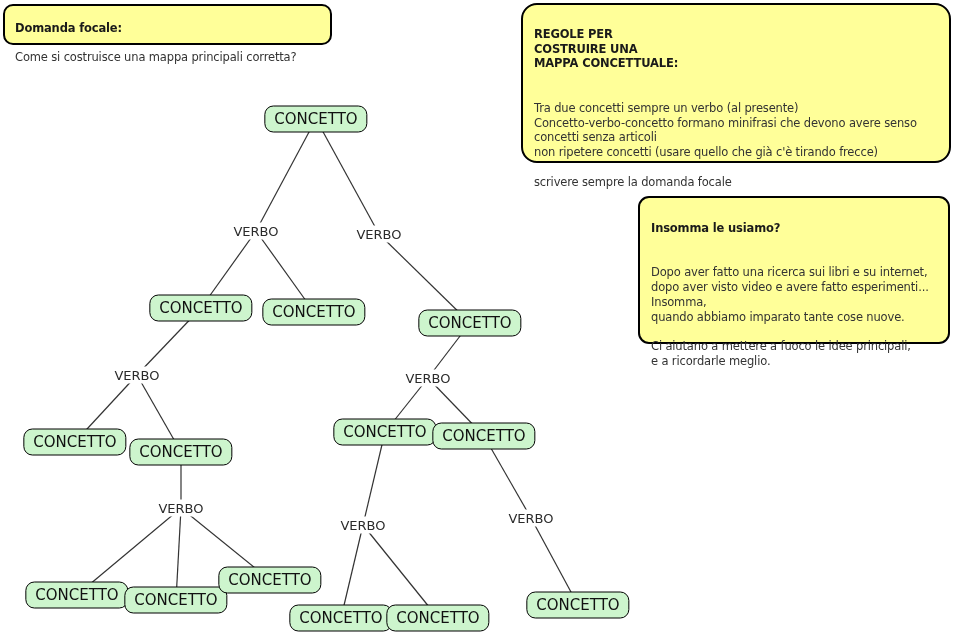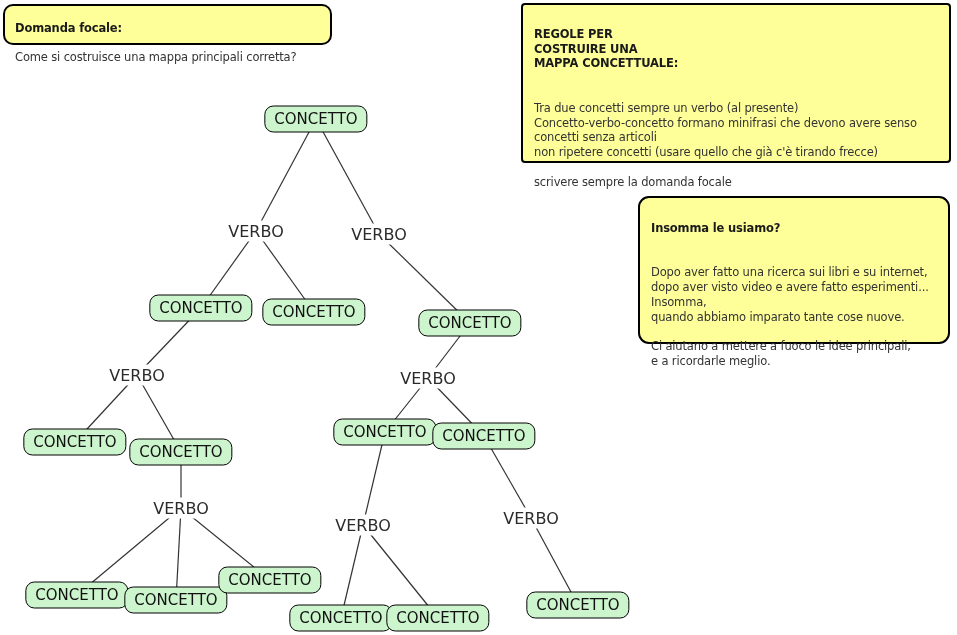--- a/index.html
+++ b/index.html
@@ -27,21 +27,21 @@
     font-size: 15px;
     color: #111111;
     white-space: nowrap;
   }
   .verb-label {
     position: absolute;
     transform: translate(-50%, -50%);
     z-index: 2;
     background: #ffffff;
     padding: 1px 4px;
-    font-size: 16px;
+    font-size: 13px;
     color: #2b2b2b;
     white-space: nowrap;
   }
   .note {
     position: absolute;
     z-index: 4;
     background: var(--note-bg, #ffff99);
     border: 2px solid var(--note-border, #000000);
     box-sizing: border-box;
     color: #333333;
@@ -55,21 +55,21 @@
     color: #1a1a1a;
     white-space: pre-line;
   }
   .note .note-body { white-space: pre-line; }
   #note-domanda {
     left: 3px; top: 4px; width: 329px; height: 41px;
     border-radius: 10px; padding: 0 10px;
   }
   #note-regole {
     left: 521px; top: 3px; width: 430px; height: 160px;
-    border-radius: 4px; padding: 7px 11px;
+    border-radius: 16px; padding: 7px 11px;
   }
   #note-regole .note-body { margin-top: 14.8px; }
   #note-quando {
     left: 638px; top: 196px; width: 312px; height: 148px;
     border-radius: 11px; padding: 8px 11px;
   }
   #note-quando .note-body { margin-top: 14.8px; }
 </style>
 </head>
 <body>

